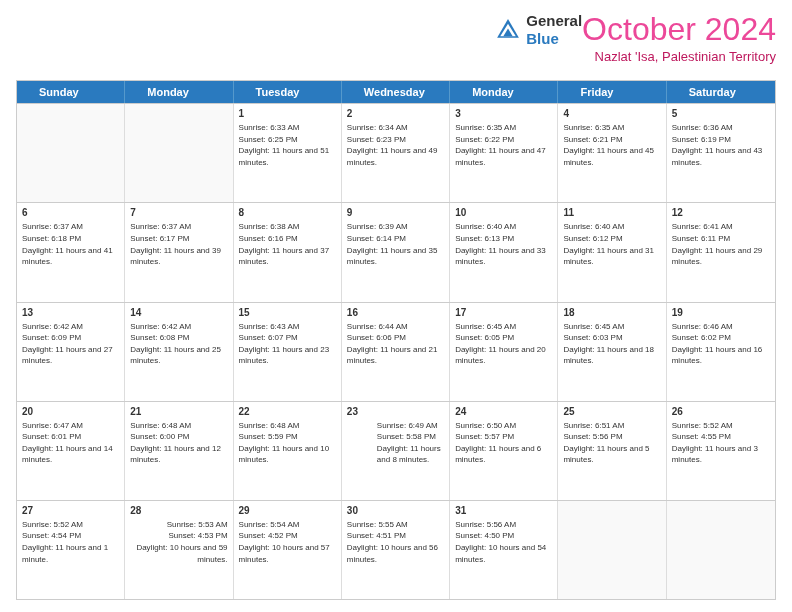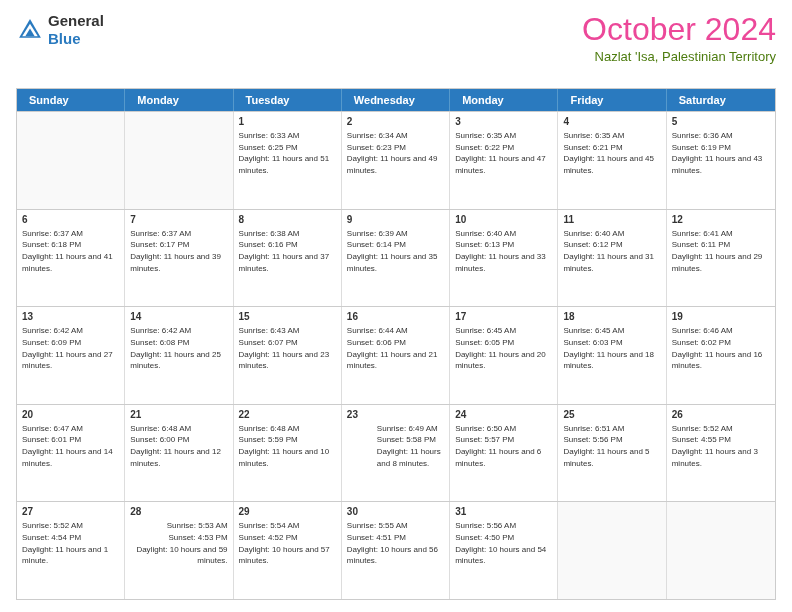--- a/index.html
+++ b/index.html
@@ -12,23 +12,23 @@
     }
     .page {
       width: 792px;
       height: 612px;
       padding: 12px 16px 12px 16px;
       display: flex;
       flex-direction: column;
     }
     .header {
       display: flex;
-      justify-content: space-between;
+      justify-content: flex-end;
       align-items: flex-start;
-      margin-bottom: 24px;
+      margin-bottom: 16px;
     }
     .logo {
       display: flex;
       align-items: center;
       gap: 4px;
     }
     .logo-text {
       font-size: 15px;
       font-weight: bold;
       line-height: 1.2;
@@ -43,39 +43,39 @@
       text-align: right;
     }
     .month-title {
       font-size: 32px;
       font-weight: 300;
       color: #ec4899;
       line-height: 1.1;
     }
     .subtitle {
       font-size: 13px;
-      color: #4d7c0f;
+      color: #be185d;
       margin-top: 2px;
     }
     .calendar {
       flex: 1;
       display: flex;
       flex-direction: column;
       border: 1px solid #ccc;
     }
     .cal-header-row {
       display: grid;
       grid-template-columns: repeat(7, 1fr);
       background: #2a7abf;
     }
     .cal-header-cell {
       color: #fff;
       font-size: 11px;
       font-weight: bold;
-      padding: 5px 12px;
+      padding: 5px 22px;
       text-align: left;
       border-right: 1px solid #5599cc;
     }
     .cal-header-cell:last-child { border-right: none; }
     .cal-body {
       flex: 1;
       display: flex;
       flex-direction: column;
     }
     .cal-row {

